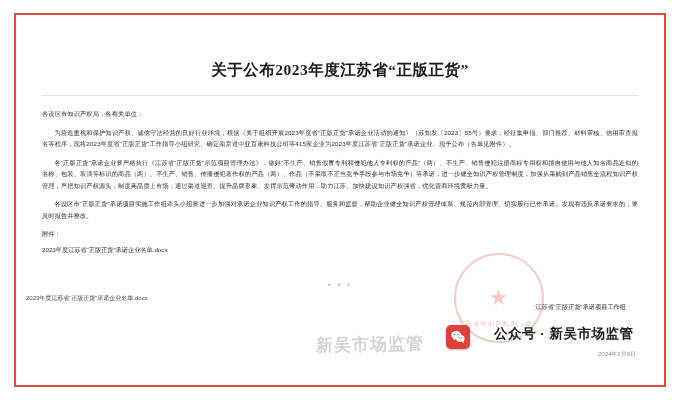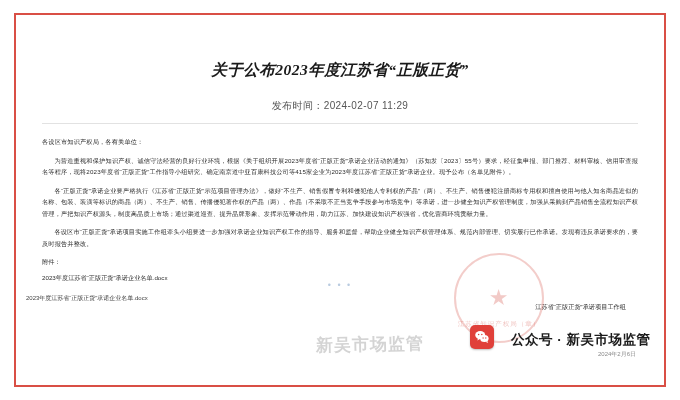--- a/index.html
+++ b/index.html
@@ -42,21 +42,20 @@
     text-align: center;
     margin-top: 18px;
   }
   .title-line {
     font-family: "Liberation Serif", serif;
     font-weight: bold;
     font-size: 15.5px;
     color: #1a1a1a;
     letter-spacing: 0.5px;
     line-height: 30px;
-    font-style: italic;
   }
   .pub-time {
     text-align: center;
     margin-top: 14px;
     font-size: 10px;
     color: #555555;
     letter-spacing: 0.4px;
   }
   .pub-time .t-val {
     color: #555555;
@@ -157,23 +156,22 @@
     bottom: 82px;
     font-size: 6px;
     color: #444;
   }
   
   .wechat-bar {
     position: absolute;
     left: 430px;
     top: 310px;
     display: flex;
-    align-items: flex-end;
-    gap: 17px;
-    margin-left: 24px;
+    align-items: flex-start;
+    gap: 24px;
   }
   .wechat-logo {
     width: 24px;
     height: 24px;
     border-radius: 5px;
     background: #e0403a;
     display: flex;
     align-items: center;
     justify-content: center;
     box-shadow: 0 1px 2px rgba(0,0,0,0.25);
@@ -204,23 +202,20 @@
 
 <div class="page">
 
   <div class="doc-frame">
     <div class="doc-inner">
 
       <div class="title-block">
         <div class="title-line">关于公布2023年度江苏省“正版正货”</div>
       </div>
 
-      <div class="pub-time">
-        <span>发布时间：</span><span class="t-val">2024-02-07 11:29</span>
-      </div>
 
       <div class="divider"></div>
 
       <div class="body-text">
         <p class="noindent">各设区市知识产权局，各有关单位：</p>
         <p>为营造重视和保护知识产权、诚信守法经营的良好行业环境，根据《关于组织开展2023年度省“正版正货”承诺企业活动的通知》（苏知发〔2023〕55号）要求，经征集申报、部门推荐、材料审核、信用审查报名等程序，现将2023年度省“正版正货”工作指导小组研究、确定南京道中亚百康科技公司等415家企业为2023年度江苏省“正版正货”承诺企业。现予公布（名单见附件）。</p>
         <p>各“正版正货”承诺企业要严格执行《江苏省“正版正货”示范项目管理办法》，做好“不生产、销售假冒专利和侵犯他人专利权的产品”（两）、不生产、销售侵犯注册商标专用权和擅自使用与他人知名商品近似的名称、包装、装潢等标识的商品（两）、不生产、销售、传播侵犯著作权的产品（两）、作品（不采取不正当竞争手段参与市场竞争）等承诺，进一步健全知识产权管理制度，加强从采购到产品销售全流程知识产权管理，严把知识产权源头，制度高品质上市场；通过渠道巡查、提升品牌形象、发挥示范带动作用，助力江苏、加快建设知识产权强省，优化营商环境贡献力量。</p>
         <p>各设区市“正版正货”承诺项目实施工作组牵头小组要进一步加强对承诺企业知识产权工作的指导、服务和监督，帮助企业健全知识产权管理体系、规范内部管理、切实履行已作承诺。发现有违反承诺要求的，要及时报告并整改。</p>
       </div>
 

